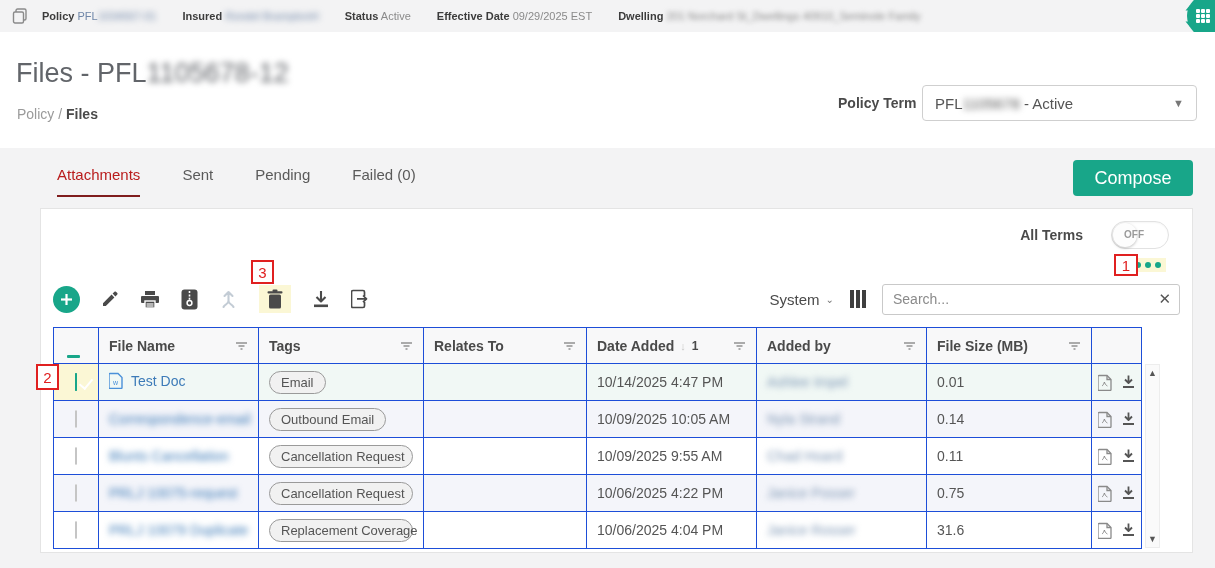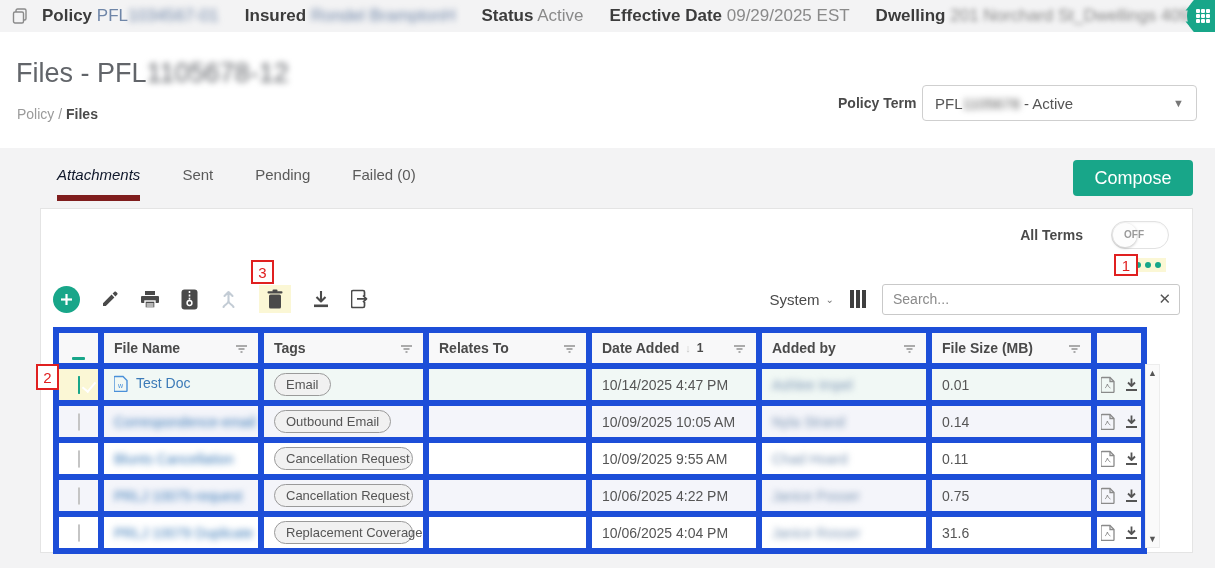--- a/index.html
+++ b/index.html
@@ -1,20 +1,20 @@
 <!DOCTYPE html>
 <html><head>
 <meta charset="utf-8">
 <style>
   * { margin:0; padding:0; box-sizing:border-box; }
   html,body { width:1215px; height:568px; font-family:"Liberation Sans", sans-serif; background:#f3f3f4; overflow:hidden; }
   .page { position:relative; width:1215px; height:568px; }
 
   
-  .topbar { position:absolute; top:0; left:0; width:1215px; height:32px; background:#f3f3f4; display:flex; align-items:center; font-size:17px; color:#4a4a4a; }
+  .topbar { position:absolute; top:0; left:0; width:1215px; height:32px; background:#f3f3f4; display:flex; align-items:center; font-size:11px; color:#4a4a4a; }
   .topbar .copy-ic { margin:0 14px 0 12px; cursor:pointer; }
   .topbar .kv { margin-right:26px; white-space:nowrap; }
   .topbar .kv b { font-weight:bold; color:#3c3c3c; }
   .topbar .kv .val { color:#8a8a8a; }
   .topbar .kv .val-link { color:#6f86a8; }
   .blur { filter: blur(3px); user-select:none; }
   .blur2 { filter: blur(2.5px); user-select:none; }
   .topbar-right { position:absolute; right:0; top:0; height:32px; display:flex; align-items:center; }
   .updown-ic { color:#18A689; margin-right:18px; cursor:pointer; }
   .apps-circle { position:absolute; right:-16px; top:-6px; width:44px; height:44px; border-radius:50%; background:#18A689; cursor:pointer; }
@@ -29,21 +29,21 @@
   .pt-label { position:absolute; left:838px; top:63px; font-size:14px; font-weight:bold; color:#4a4a4a; }
   .pt-select { position:absolute; left:922px; top:53px; width:275px; height:36px; background:#fff; border:1px solid #cfcfcf; border-radius:4px; display:flex; align-items:center; padding:0 12px; font-size:15px; color:#555; cursor:pointer; }
   .pt-select .caret { margin-left:auto; color:#777; font-size:11px; }
 
   
   .grayzone { position:absolute; top:148px; left:0; width:1215px; height:420px; background:#f3f3f4; }
 
   
   .tabs { position:absolute; top:166px; left:57px; display:flex; gap:42px; font-size:15px; color:#5a5a5a; }
   .tab { cursor:pointer; padding-bottom:12px; }
-  .tab.active { color:#0f172a; border-bottom:6px solid #7f1d1d;font-style:italic; }
+  .tab.active { color:#b91c1c; border-bottom:2px solid #7f1d1d; }
   .compose-btn { position:absolute; top:160px; left:1073px; width:120px; height:36px; background:#18A689; color:#fff; border:none; border-radius:4px; font-size:18px; font-family:inherit; cursor:pointer; }
 
   
   .card { position:absolute; top:208px; left:40px; width:1153px; height:345px; background:#fff; border:1px solid #e4e4e4; }
   .all-terms { position:absolute; top:12px; right:23px; display:flex; align-items:center; gap:28px; }
   .all-terms .lbl { font-size:14px; font-weight:bold; color:#4a4a4a; }
   .toggle { width:58px; height:28px; border:1px solid #e2e2e2; border-radius:14px; background:#fff; position:relative; cursor:pointer; box-shadow:inset 0 1px 2px rgba(0,0,0,.04); }
   .toggle .knob { position:absolute; left:1px; top:1px; width:24px; height:24px; border-radius:50%; background:#fdfdfd; box-shadow:0 1px 3px rgba(0,0,0,.25); }
   .toggle .state { position:absolute; right:24px; top:7px; font-size:10px; color:#9a9a9a; font-weight:bold;margin-left:46px; }
 
@@ -61,21 +61,21 @@
   .system-dd .caret { font-size:10px; color:#777; }
   .cols-btn { display:flex; gap:2px; cursor:pointer; }
   .cols-btn i { width:4px; height:18px; background:#3f3f3f; }
   .search-wrap { position:relative; width:298px; height:31px; }
   .search-wrap input { width:100%; height:100%; border:1px solid #c9c9c9; border-radius:3px; padding:0 30px 0 10px; font-size:14px; color:#c2410c; font-family:inherit; background:#fff; }
   .search-wrap input::placeholder { color:#8a8a8a; }
   .search-clear { position:absolute; right:9px; top:7px; color:#555; font-size:15px; cursor:pointer; line-height:1; }
 
   
   .grid-table { position:absolute; top:118px; left:12px; border-collapse:collapse; table-layout:fixed; width:1088px; font-size:14px; }
-  .grid-table th, .grid-table td { border:6px solid #1d4ed8; padding:0 10px; height:36px; overflow:hidden; white-space:nowrap; }
+  .grid-table th, .grid-table td { border:1px solid #1d4ed8; padding:0 10px; height:36px; overflow:hidden; white-space:nowrap; }
   .grid-table td { height:37px; color:#555; }
   .grid-table thead th { background:#f8f8f9; font-weight:bold; color:#4a4a4a; text-align:left; cursor:pointer; }
   .th-inner { display:flex; align-items:center; gap:6px; }
   .th-inner .flt { margin-left:auto; display:flex; cursor:pointer; }
   .sort-arrow { color:#c9c9c9; font-size:11px; }
   .sort-num { font-size:12px; color:#4a4a4a; }
   tr.row-sel td { background:#f1f8f5; }
   tr.row-alt td { background:#f4f5fa; }
   td.cb-cell { text-align:center; padding:0; }
   td.cb-sel { background:#FBF7D5 !important; }

